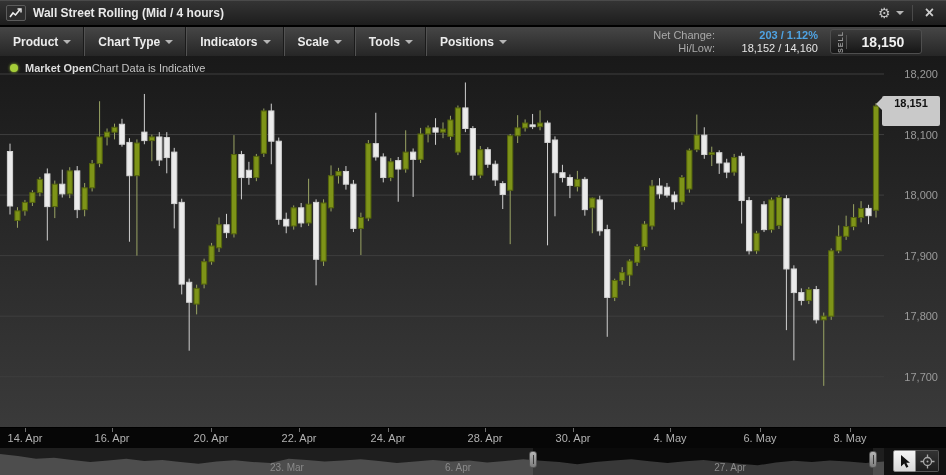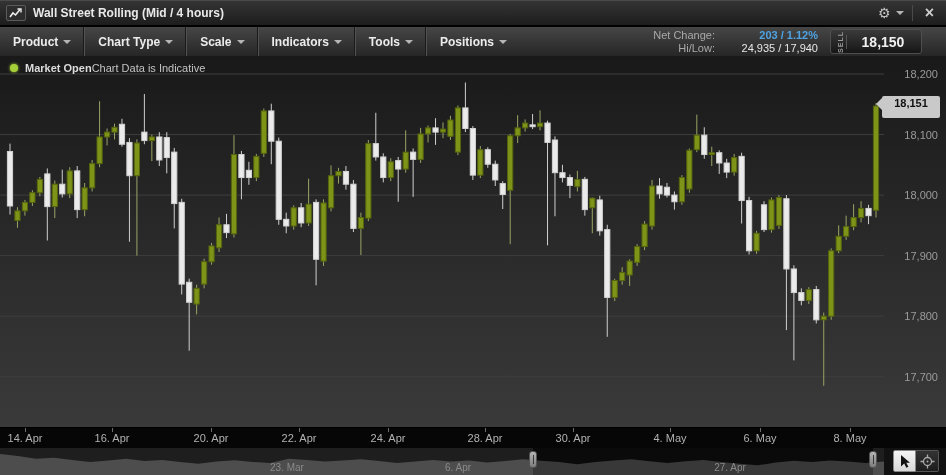--- a/index.html
+++ b/index.html
@@ -44,21 +44,21 @@
   
   .chartwrap { position:absolute; left:0; top:56px; width:946px; height:371px;
     background:linear-gradient(#191919,#3a3a3a); }
   .status-row { position:absolute; left:0; top:4px; height:16px; display:flex; align-items:center; z-index:5; }
   .dot { width:8px; height:8px; border-radius:50%; background:#a6ce39; box-shadow:0 0 3px #a6ce39;
     margin:0 7px 0 10px; }
   .market-state { color:#dcdcdc; font-size:11px; font-weight:bold; }
   .indicative { color:#c3c3c3; font-size:11px; }
   .yaxis-label { position:absolute; right:8px; width:60px; text-align:right; color:#9b9b9b;
     font-size:11px; }
-  .price-tag { position:absolute; left:882px; width:58px; height:22px; background:#c9c9c9;
+  .price-tag { position:absolute; left:882px; width:58px; height:30px; background:#c9c9c9;
     border-radius:2px; color:#111; font-size:11px; font-weight:bold; text-align:center;
     line-height:15px; z-index:6; }
   .price-tag:before { content:""; position:absolute; left:-6px; top:1.5px; width:0; height:0;
     border-top:6px solid transparent; border-bottom:6px solid transparent; border-right:6px solid #c9c9c9; }
 
   
   .xaxis { position:absolute; left:0; top:428px; width:946px; height:20px; background:#060606; }
   .xtick-label { position:absolute; top:4px; transform:translateX(-50%); color:#b2b2b2; font-size:11px; white-space:nowrap; }
   .xtick-mark { position:absolute; top:0; width:1px; height:4px; background:#6e6e6e; }
 
@@ -99,42 +99,42 @@
 <div class="menubar">
   <div class="menu-item">
     <span>Product</span>
       <span class="caret"></span>
   </div>
   <div class="menu-item">
     <span>Chart Type</span>
       <span class="caret"></span>
   </div>
   <div class="menu-item">
+    <span>Indicators</span>
+      <span class="caret"></span>
+  </div>
+  <div class="menu-item">
     <span>Scale</span>
-      <span class="caret"></span>
-  </div>
-  <div class="menu-item">
-    <span>Indicators</span>
       <span class="caret"></span>
   </div>
   <div class="menu-item">
     <span>Tools</span>
       <span class="caret"></span>
   </div>
   <div class="menu-item">
     <span>Positions</span>
       <span class="caret"></span>
   </div>
 
   <div class="quote-block">
     <div class="quote-grid">
       <span class="q-label">Net Change:</span>
       <span class="q-val q-netchange">203 / 1.12%</span>
       <span class="q-label">Hi/Low:</span>
-      <span class="q-val q-hilow">24,935 / 17,940</span>
+      <span class="q-val q-hilow">18,152 / 14,160</span>
     </div>
     <div class="trade-btn">
       <span class="trade-side">SELL</span>
       <span class="trade-sep"></span>
       <span class="trade-price">18,150</span>
     </div>
   </div>
 </div>
 
 <div class="chartwrap">

